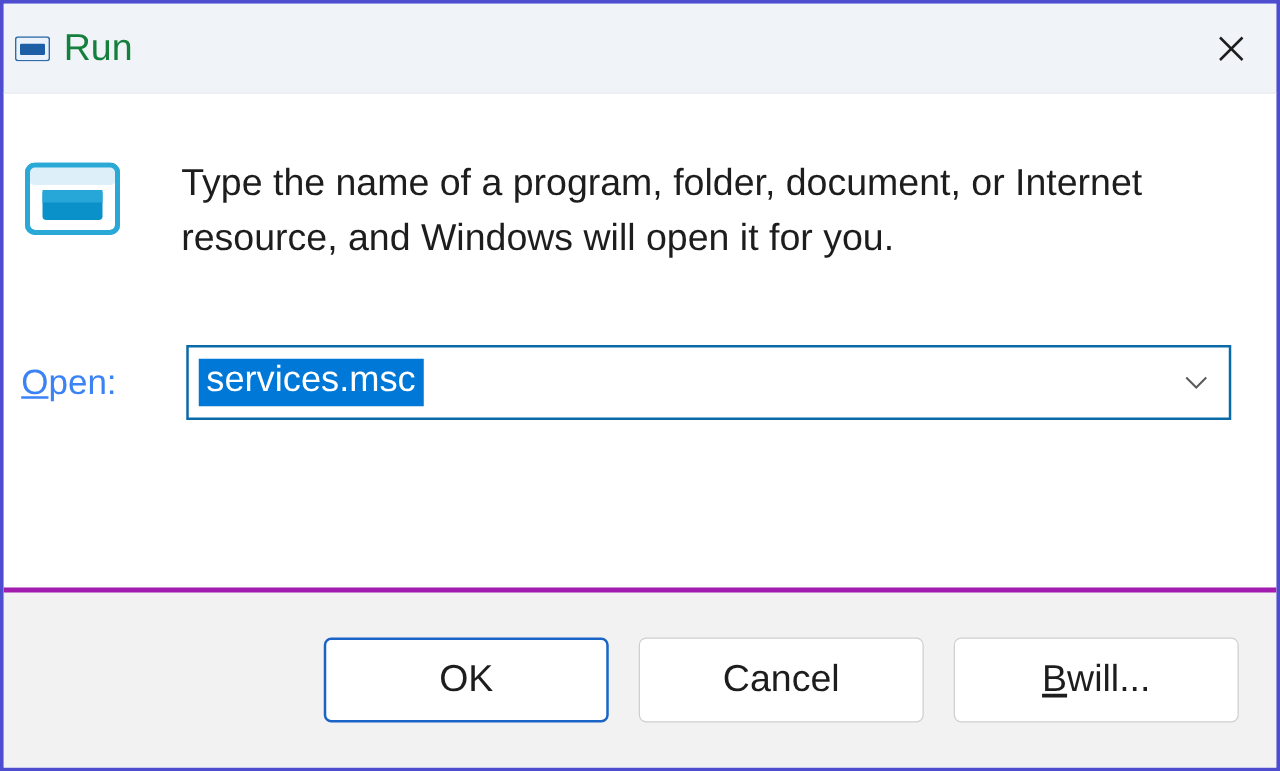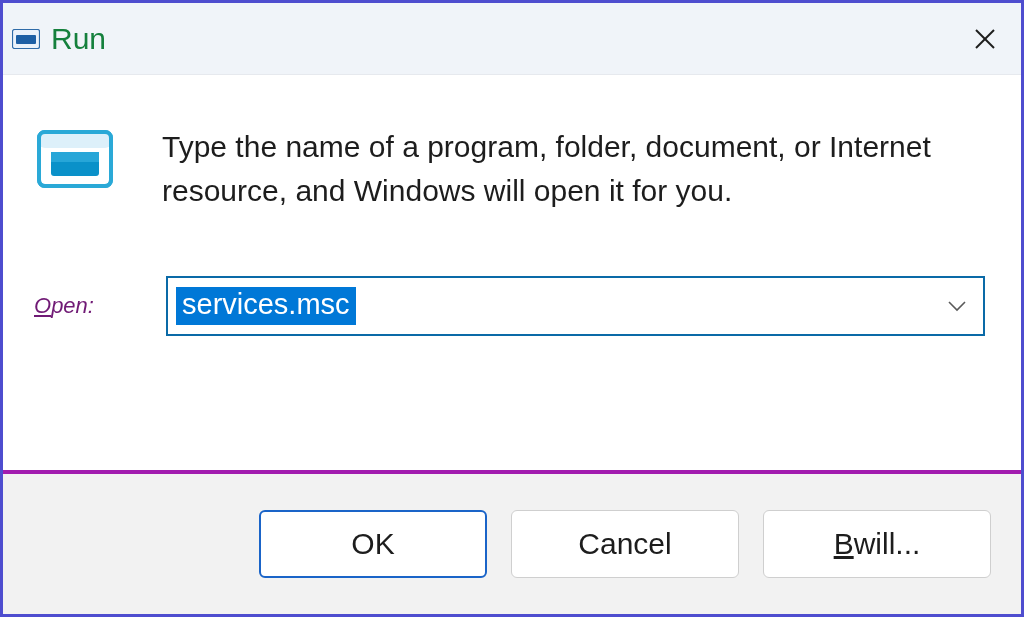--- a/index.html
+++ b/index.html
@@ -49,21 +49,21 @@
       display: flex;
       align-items: center;
       justify-content: center;
       cursor: pointer;
       font-size: 28px;
       color: #1d1d1d;
     }
     .content-area {
       flex: 1;
       background: #fff;
-      padding: 50px 36px 0 29px;
+      padding: 50px 36px 0 12px;
       display: flex;
       flex-direction: column;
     }
     .desc-row {
       display: flex;
       align-items: flex-start;
       margin-bottom: 56px;
       padding-left: 4px;
     }
     .run-big-icon {
@@ -81,25 +81,24 @@
       color: #1d1d1d;
       line-height: 1.45;
       padding-right: 10px;
     }
     .open-row {
       display: flex;
       align-items: center;
       margin-top: 8px;
     }
     .open-label {
-      font-size: 22px;
-      color: #701a75;
+      font-size: 28px;
+      color: #3b82f6;
       width: 134px;
       padding-left: 2px;
-      font-style: italic;
     }
     .open-label .ul {
       text-decoration: underline;
     }
     .combo {
       flex: 1;
       height: 60px;
       border: 2px solid #0a6aa7;
       background: #fff;
       display: flex;

